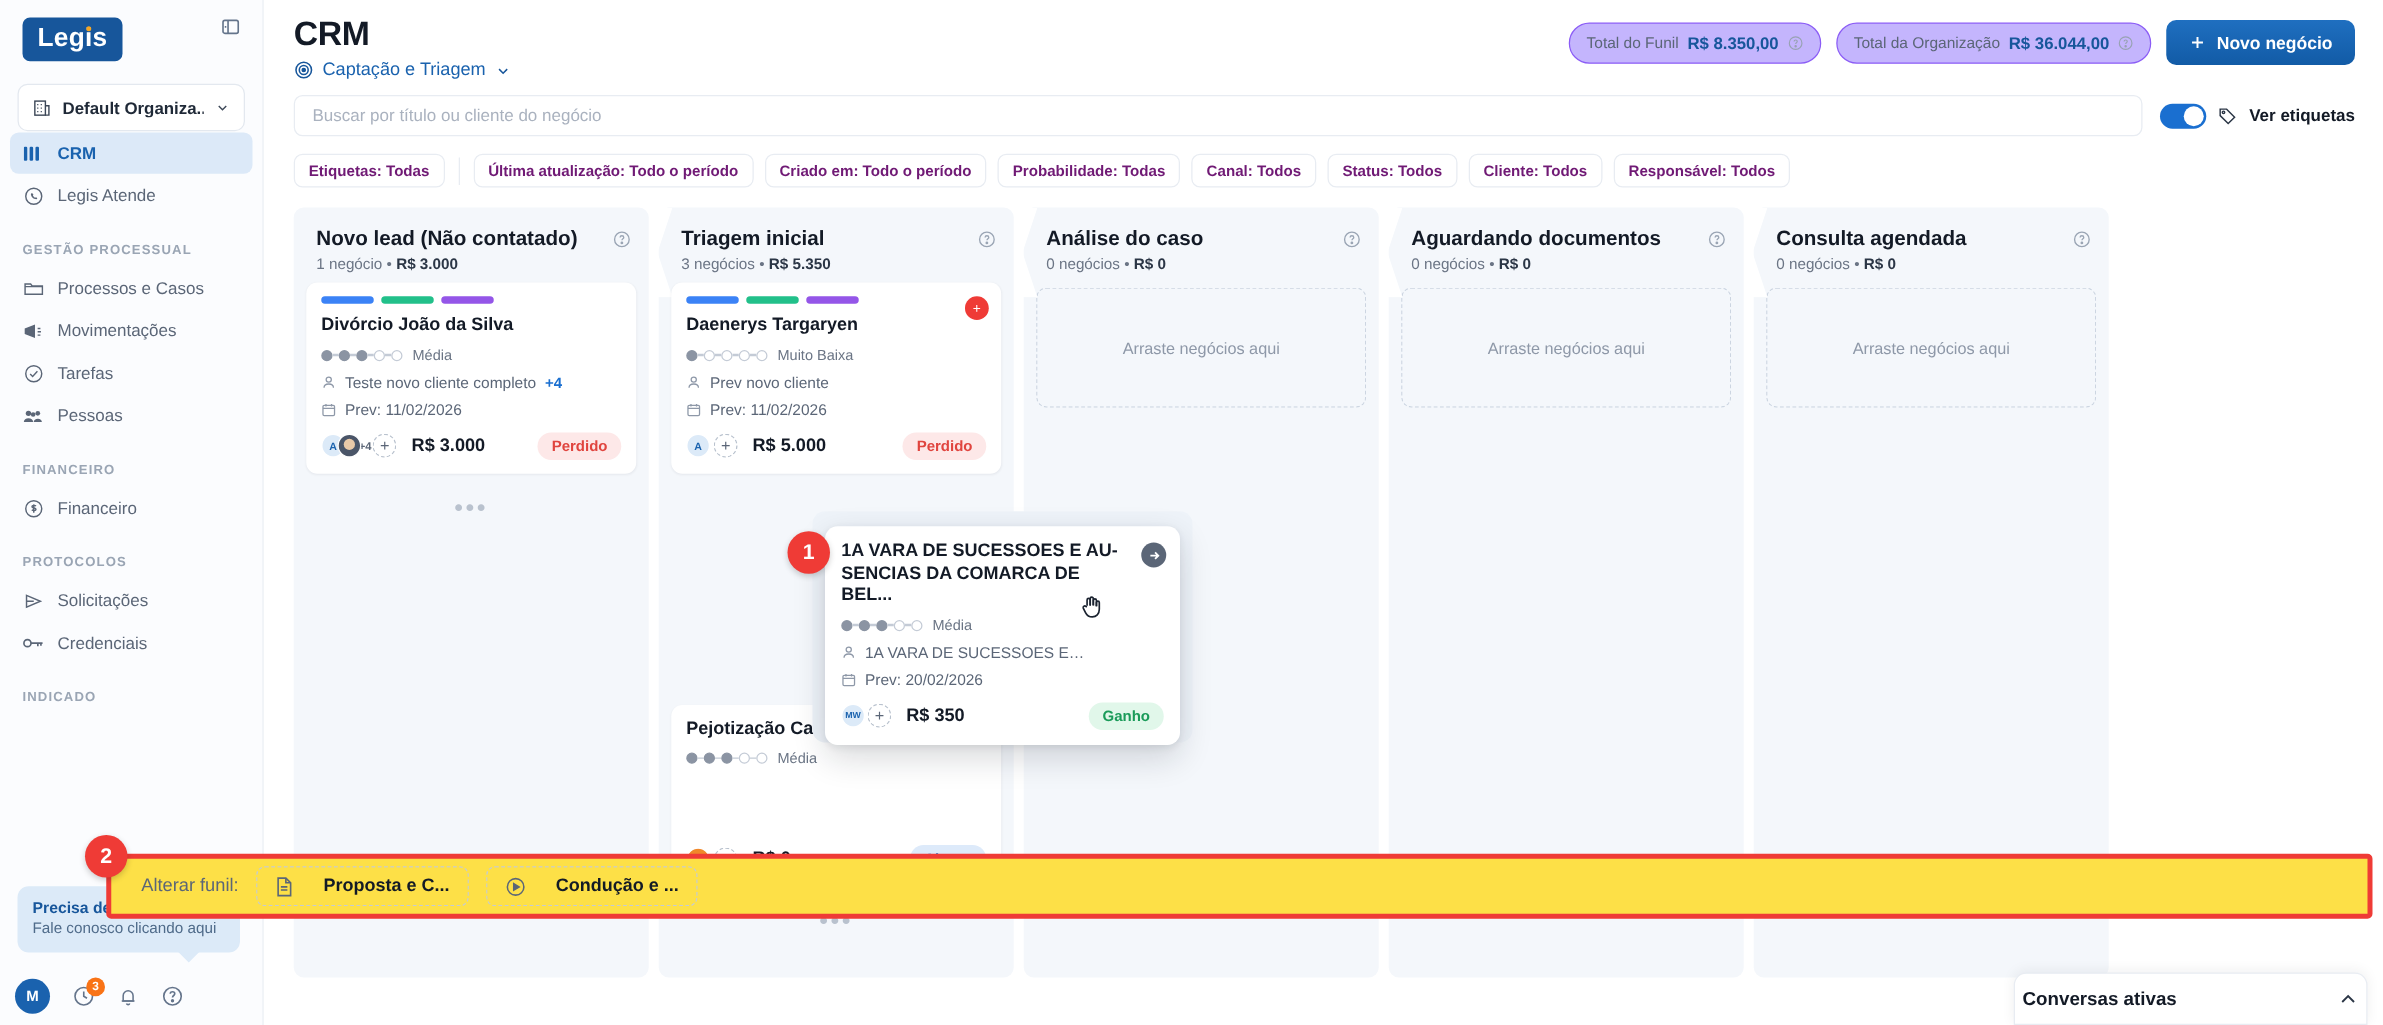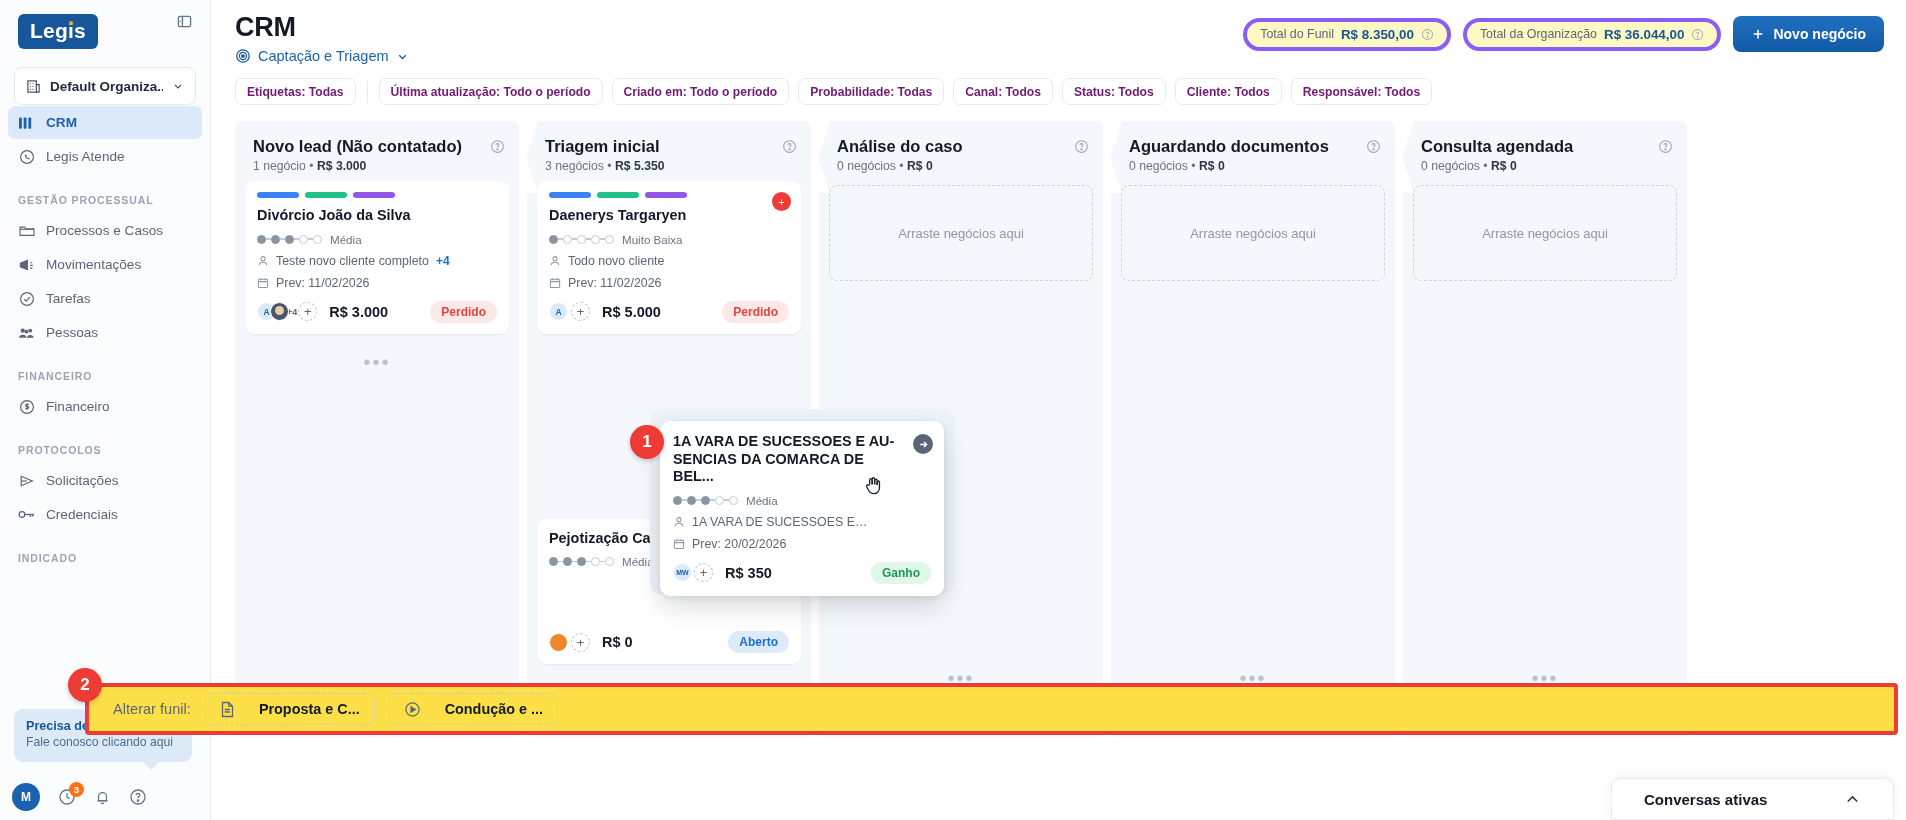--- a/index.html
+++ b/index.html
@@ -60,22 +60,22 @@
     display:flex;align-items:center;justify-content:center;}
 
   
   .main { flex:1; position:relative; height:820px; background:#fff; overflow:hidden; }
   .hdr { padding: 12px 22px 0 24px; position:relative; }
   .page-title { font-size: 27px; font-weight: 800; color:#131a26; letter-spacing:-.3px;}
   .funnel-row { display:flex; align-items:center; gap:7px; margin-top: 5px; cursor:pointer; }
   .funnel-name { color:#1a62ae; font-size:14.5px; font-weight:500;}
   .hdr-right { position:absolute; right:22px; top:16px; display:flex; align-items:center; gap:12px;}
   .pill {
-    border:4px solid #8b5cf6; border-radius:20px; height:33px; display:flex;
-    align-items:center; gap:7px; padding: 0 13px; background:#fef9c3; cursor:pointer;
+    border:1px solid #8b5cf6; border-radius:20px; height:33px; display:flex;
+    align-items:center; gap:7px; padding: 0 13px; background:#c4b5fd; cursor:pointer;
   }
   .pill .lbl { font-size:12.4px; color:#5b6677; }
   .pill .val { font-size:13.4px; color:#17569b; font-weight:700; }
   .pill .qm { color:#98a2b3; display:flex; }
   .btn-primary {
     background: linear-gradient(180deg,#1f6fc0,#125ba6); color:#fff; border:none;
     border-radius:8px; height:36px; padding: 0 18px; font-size:14px; font-weight:700;
     display:flex;align-items:center;gap:8px;cursor:pointer;
   }
 
@@ -192,21 +192,21 @@
     border:1.4px dashed #c4cbd6; border-radius:7px; height:32px; display:flex;align-items:center;
     gap:24px; padding: 0 14px; font-size:14.4px; font-weight:700; color:#131a26; cursor:pointer;
   }
   .bb-opt .bico { color:#5b6677; display:flex; }
 
   
   .conversas {
     position:absolute; right:12px; bottom:0; width:283px; height:42px; background:#fff;
     border:1px solid #e8ecf2; border-top-left-radius:10px; border-top-right-radius:10px;
     box-shadow:0 -2px 10px rgba(16,24,40,.06); display:flex; align-items:center;
-    padding: 0 32px; z-index:40;
+    padding: 0 6px; z-index:40;
   }
   .conversas .ct { font-size:15px; font-weight:800; color:#131a26;}
   .conversas .cv { margin-left:auto; color:#2b3646; cursor:pointer; display:flex;}
   svg { display:block; }
 </style>
 </head>
 <body>
 
 <div id="app">
 
@@ -418,20 +418,37 @@
           <span>
             <svg width="14" height="14" viewBox="0 0 16 16" fill="none" stroke="#fff" stroke-width="1.8">
                 <path d="M8 3v10M3 8h10"></path>
               </svg>
           </span>
           <span>Novo negócio</span>
         </button>
       </div>
     </div>
 
+    <div class="search-row">
+      <div class="search-box">
+        <span class="ph">Buscar por título ou cliente do negócio</span>
+      </div>
+      <div class="tag-toggle">
+        <div class="toggle">
+            <div class="knob"></div>
+          </div>
+        <span>
+          <svg width="16" height="16" viewBox="0 0 18 18" fill="none" stroke="#2b3646" stroke-width="1.3">
+              <path d="M2.4 8.4V2.6h5.8l7.2 7.2-5.8 5.8z"></path>
+              <circle cx="5.4" cy="5.5" r="1.1"></circle>
+            </svg>
+        </span>
+        <span class="txt">Ver etiquetas</span>
+      </div>
+    </div>
 
     <div class="filters">
       <div class="chip">Etiquetas: Todas</div>
       <div class="chip-div"></div>
       <div class="chip">Última atualização: Todo o período</div>
       <div class="chip">Criado em: Todo o período</div>
       <div class="chip">Probabilidade: Todas</div>
       <div class="chip">Canal: Todos</div>
       <div class="chip">Status: Todos</div>
       <div class="chip">Cliente: Todos</div>
@@ -551,21 +568,21 @@
                 <i class="d"></i>
               <span class="plbl">Muito Baixa</span>
             </div>
             <div class="meta">
               <span>
                 <svg width="12" height="12" viewBox="0 0 14 14" fill="none" stroke="#8e98a8" stroke-width="1.2">
                     <circle cx="7" cy="4.3" r="2.4"></circle>
                     <path d="M2.6 12c0-2.4 2-3.6 4.4-3.6s4.4 1.2 4.4 3.6"></path>
                   </svg>
               </span>
-              <span class="mtxt">Todo novo cliente</span>
+              <span class="mtxt">Prev novo cliente</span>
             </div>
             <div class="meta">
               <span>
                 <svg width="12" height="12" viewBox="0 0 14 14" fill="none" stroke="#8e98a8" stroke-width="1.2">
                     <rect x="1.6" y="2.6" width="10.8" height="9.6" rx="1.2"></rect>
                     <path d="M1.6 5.4h10.8M4.4 1.4v2.3M9.6 1.4v2.3"></path>
                   </svg>
               </span>
               <span>Prev: 11/02/2026</span>
             </div>

